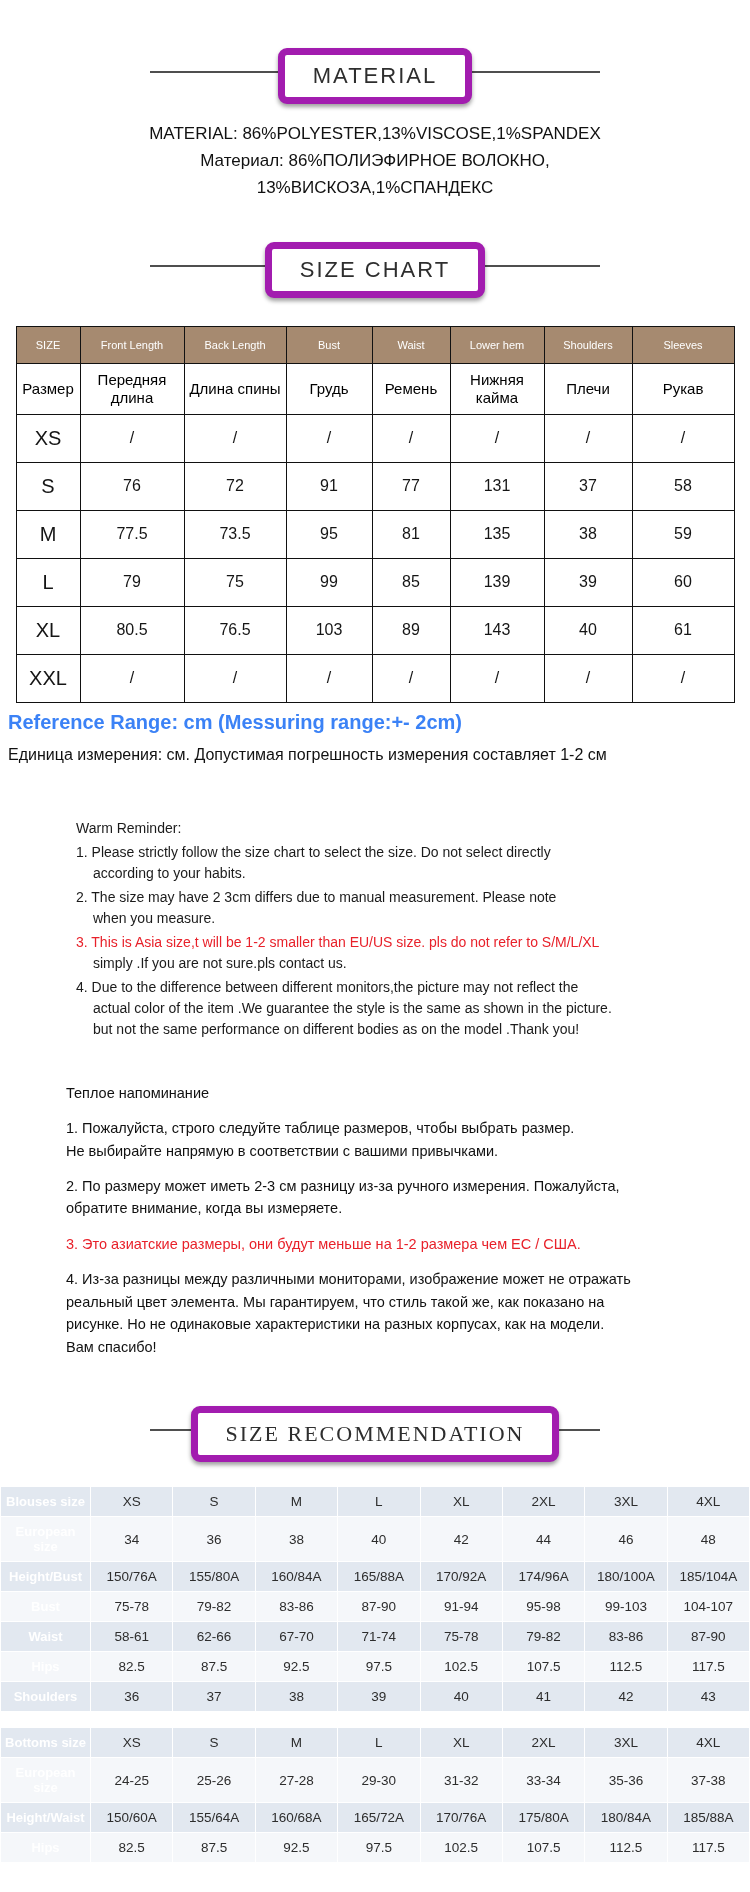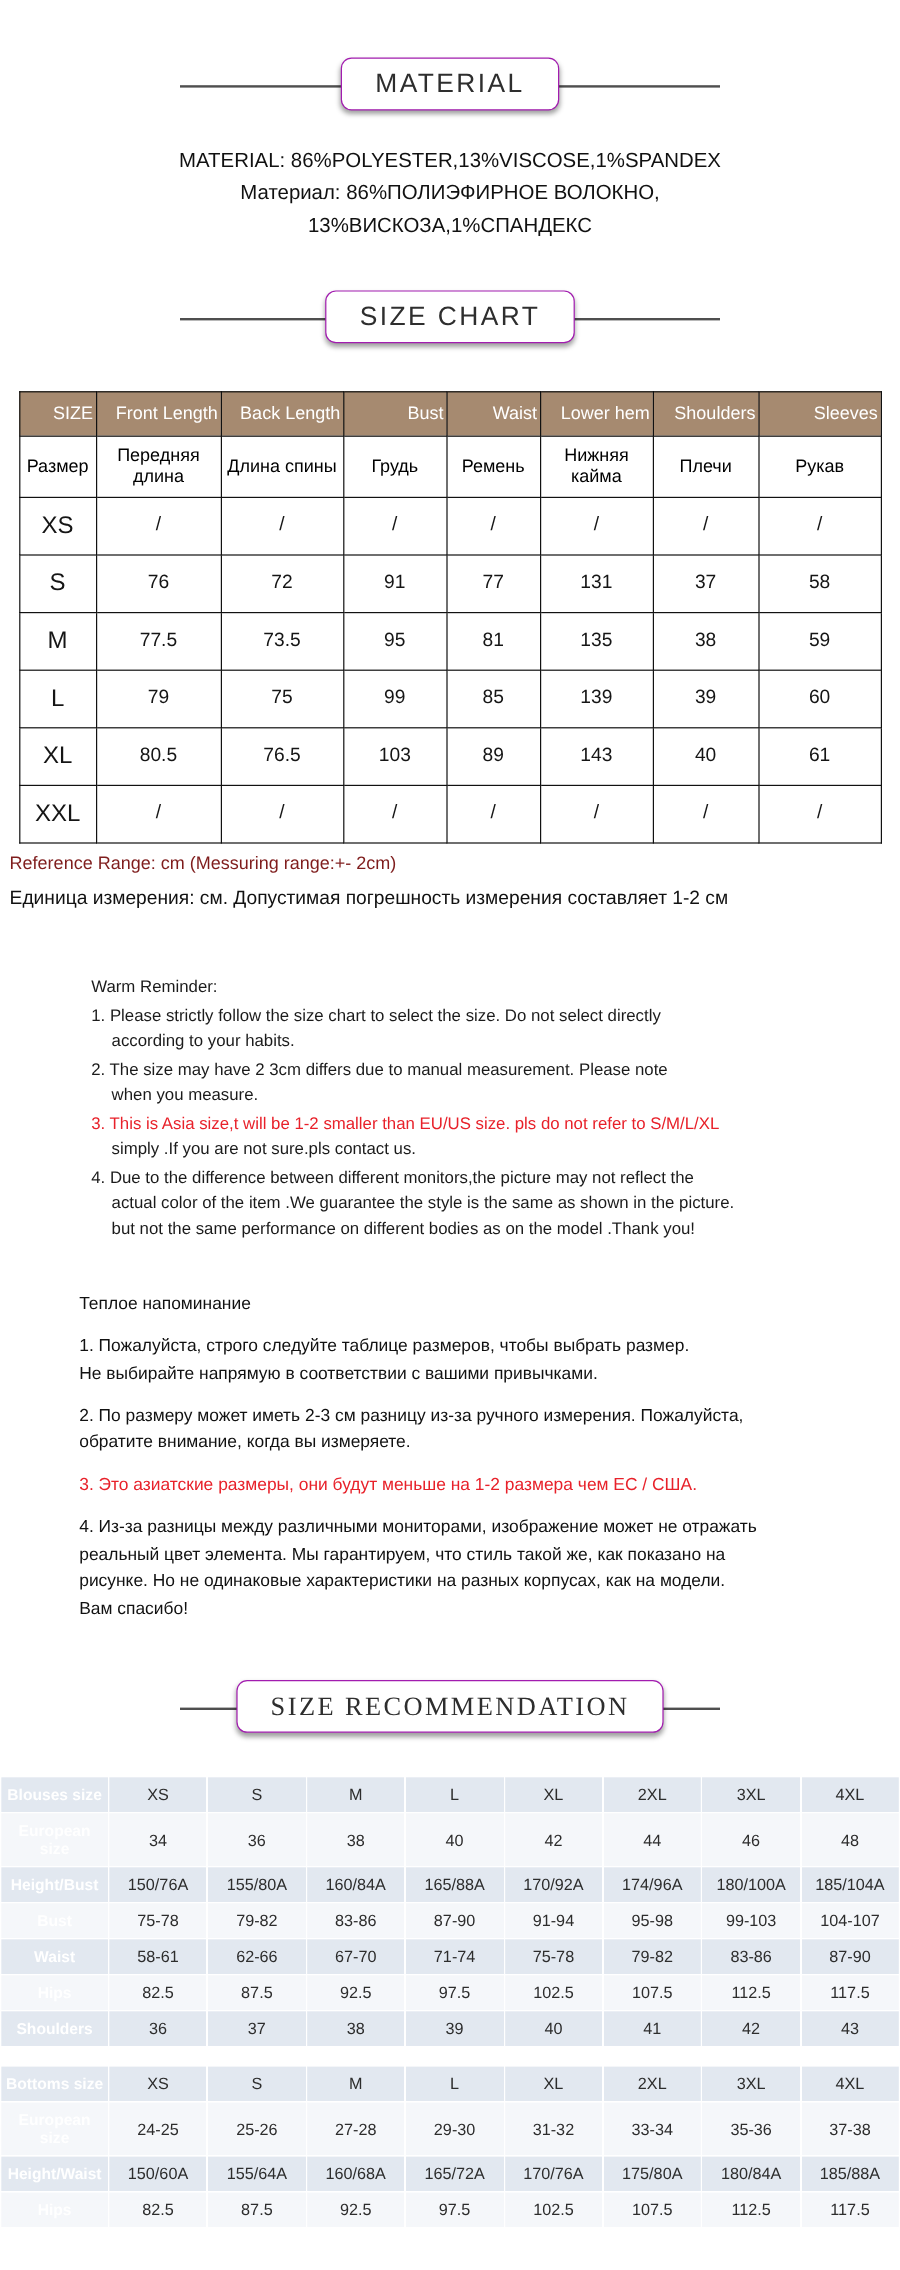--- a/index.html
+++ b/index.html
@@ -22,21 +22,21 @@
   
   .badge-wrap{position:relative;height:48px;text-align:center;margin-top:8px;}
   .badge-wrap.mt{margin-top:40px;}
   .badge-wrap.rec{margin-top:48px;font-family:Liberation Serif, serif;}
   .badge-wrap::before{
     content:"";position:absolute;left:150px;right:150px;top:23px;height:2px;
     background:var(--line-color);
   }
   .badge{
     position:relative;display:inline-block;background:#fff;
-    border:1px solid #a21caf;border-radius:9px;
+    border:7px solid #a21caf;border-radius:9px;
     padding:8px 28px;font-size:22px;letter-spacing:2px;color:#2e2e2e;
     box-shadow:0 3px 4px rgba(0,0,0,.38);
   }
 
   
   .material-text{text-align:center;margin-top:24px;font-size:17px;line-height:1.6;color:#111;}
 
   
   .size-chart{border-collapse:collapse;margin:36px auto 8px;width:718px;table-layout:fixed;}
   .size-chart col:nth-child(1){width:64px;}
@@ -44,26 +44,26 @@
   .size-chart col:nth-child(3){width:102px;}
   .size-chart col:nth-child(4){width:86px;}
   .size-chart col:nth-child(5){width:78px;}
   .size-chart col:nth-child(6){width:94px;}
   .size-chart col:nth-child(7){width:88px;}
   .size-chart col:nth-child(8){width:102px;}
   .size-chart th,.size-chart td{
     border:1px solid #111;text-align:center;vertical-align:middle;
     padding:3px 2px;font-weight:normal;
   }
-  .size-chart thead tr.hdr-en th{background:var(--table-header-brown);color:#fff;font-size:15px;height:30px;text-align:right;}
+  .size-chart thead tr.hdr-en th{background:var(--table-header-brown);color:#fff;font-size:11px;height:30px;}
   .size-chart thead tr.hdr-ru th{font-size:15px;height:44px;line-height:1.2;color:#000;}
   .size-chart tbody td{font-size:16px;height:41px;background:#fff;}
   .size-chart tbody td:first-child{font-size:20px;}
 
-  .note-en{font-weight:normal;font-size:15px;margin:6px 8px 0;color:#7f1d1d;}
+  .note-en{font-weight:bold;font-size:20px;margin:6px 8px 0;color:#3b82f6;}
   .note-ru{font-size:16px;margin:12px 8px 0;color:#111;}
 
   
   .wr-en{margin:54px 30px 0 76px;font-size:14px;line-height:1.5;color:#1b1b1b;}
   .wr-en .wr-title{margin-bottom:3px;}
   .wr-en .wr-item{padding-left:17px;text-indent:-17px;margin:3px 0;}
   .red-text,.red-text .t{color:var(--alert-red);}
   .cont{text-indent:0 !important;}
 
   .wr-ru{margin:42px 20px 0 66px;font-size:14.5px;line-height:1.55;color:#111;}

